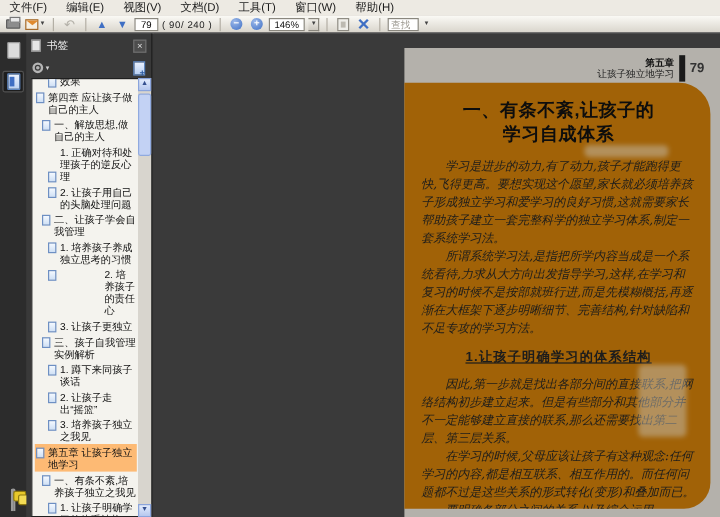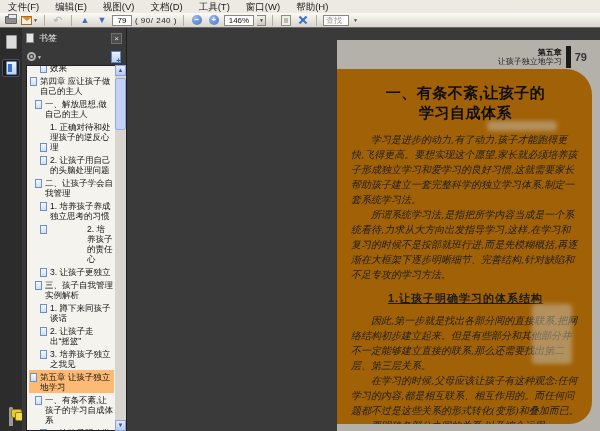--- a/index.html
+++ b/index.html
@@ -262,21 +262,21 @@
             <span class="bm-label">3. 培养孩子独立之我见</span>
           </div>
 
           <div class="bm-row selected">
             <span class="bm-icon"></span>
             <span class="bm-label">第五章  让孩子独立地学习</span>
           </div>
 
           <div class="bm-row" style="padding-left: 6px;">
             <span class="bm-icon"></span>
-            <span class="bm-label">一、有条不紊,让孩子的学习自成体系</span>
+            <span class="bm-label">一、有条不紊,培养孩子独立之我见</span>
           </div>
 
           <div class="bm-row" style="padding-left: 11px;">
             <span class="bm-icon"></span>
             <span class="bm-label">1. 让孩子明确学习的体系结构</span>
           </div>
 
           <div class="bm-row" style="padding-left: 11px;">
 
             <span class="bm-label">2. 让孩子掌握系统学习法</span>

